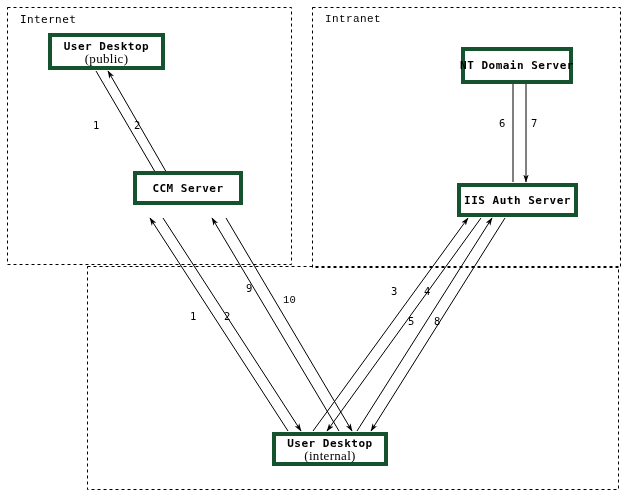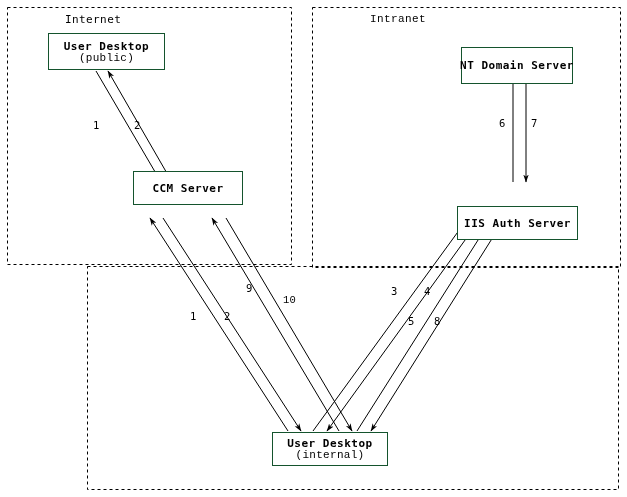--- a/index.html
+++ b/index.html
@@ -23,44 +23,43 @@
     width: 627px;
     height: 497px;
   }
   .zone-label {
     position: absolute;
     font-family: "DejaVu Sans Mono", "Liberation Mono", monospace;
     font-size: 11px;
     color: #000000;
     letter-spacing: 0.4px;
     white-space: nowrap;
-    margin-left: 45px;
   }
   .node-box {
     position: absolute;
     box-sizing: border-box;
-    border: 1px solid #14532d;
+    border: 4px solid #14532d;
     background: #ffffff;
     display: flex;
     flex-direction: column;
     align-items: center;
     justify-content: center;
     color: #000000;
   }
   .node-title {
     font-family: "DejaVu Sans Mono", "Liberation Mono", monospace;
     font-size: 11px;
     font-weight: bold;
     letter-spacing: 0.5px;
     white-space: nowrap;
     line-height: 13px;
   }
   .node-sub {
-    font-family: Liberation Mono, monospace;
-    font-size: 11px;
+    font-family: Liberation Serif, serif;
+    font-size: 13px;
     letter-spacing: 0.3px;
     white-space: nowrap;
     line-height: 11px;
   }
   .edge-label {
     position: absolute;
     font-family: "DejaVu Sans Mono", "Liberation Mono", monospace;
     font-size: 10.5px;
     color: #000000;
     white-space: nowrap;
@@ -107,21 +106,21 @@
       <div class="node-box" style="left: 48px; top: 33px; width: 117px; height: 37px;">
         <div class="node-title">User Desktop</div>
         <div class="node-sub">(public)</div>
       </div>
       <div class="node-box" style="left: 133px; top: 171px; width: 110px; height: 34px;">
         <div class="node-title">CCM Server</div>
       </div>
       <div class="node-box" style="left: 461px; top: 47px; width: 112px; height: 37px;">
         <div class="node-title">NT Domain Server</div>
       </div>
-      <div class="node-box" style="left: 457px; top: 183px; width: 121px; height: 34px; margin-top: 23px;">
+      <div class="node-box" style="left: 457px; top: 183px; width: 121px; height: 34px;">
         <div class="node-title">IIS Auth Server</div>
       </div>
       <div class="node-box" style="left: 272px; top: 432px; width: 116px; height: 34px;">
         <div class="node-title">User Desktop</div>
         <div class="node-sub">(internal)</div>
       </div>
     </div>
   <div id="edge-labels-layer">
       <div class="edge-label" style="left: 93px; top: 119px;">1</div>
       <div class="edge-label" style="left: 134px; top: 119px;">2</div>

